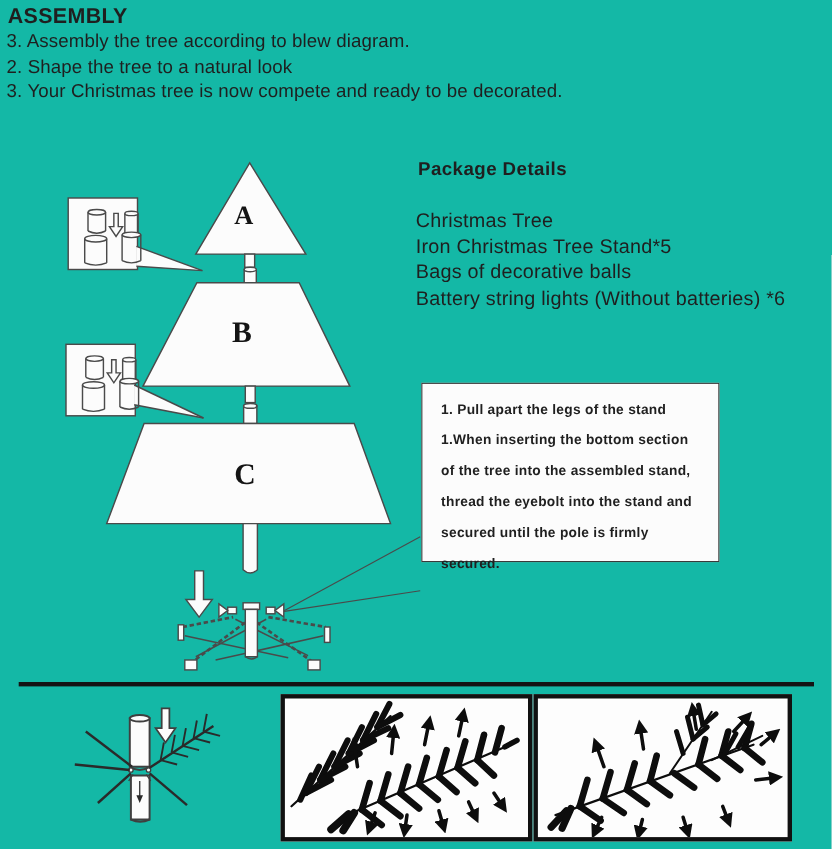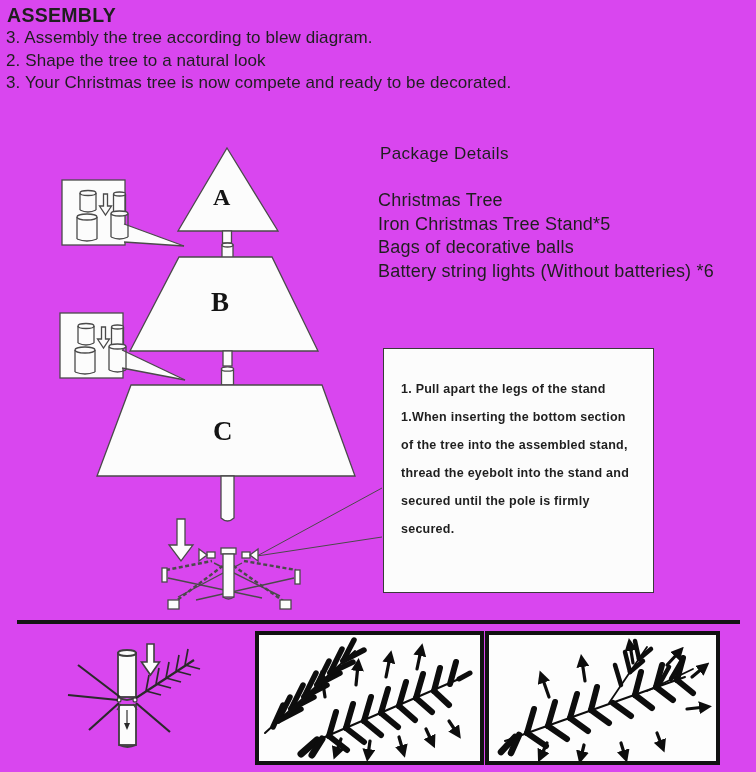--- a/index.html
+++ b/index.html
@@ -1,45 +1,45 @@
 <!DOCTYPE html>
 <html><head>
 <meta charset="utf-8">
 <style>
   html,body{margin:0;padding:0;background:#e8e8e8;}
   .page{
     position:relative;
     width:756px;height:772px;
-    background:#d946ef;
+    background:#14b8a6;
     overflow:hidden;
     font-family:"Liberation Sans", sans-serif;
     color:#1f1f1f;
   }
   .title{
     position:absolute;left:7px;top:4px;
     font-size:19.5px;font-weight:bold;letter-spacing:.3px;
   }
   .steps{
     position:absolute;left:6px;top:27px;
     font-size:17px;line-height:22.6px;letter-spacing:.1px;
   }
   .package{
     position:absolute;left:378px;top:144px;width:378px;
   }
   .package-title{
-    font-size:17px;font-weight:normal;letter-spacing:.4px;
+    font-size:17px;font-weight:bold;letter-spacing:.4px;
     margin:0 0 25px 2px;
   }
   .package-items{font-size:18px;line-height:23.5px;letter-spacing:.2px;}
   .note-box{
     position:absolute;left:383px;top:348px;
-    width:271px;height:245px;box-sizing:border-box;
+    width:271px;height:163px;box-sizing:border-box;
     border:1.6px solid #3a3a3a;
     background:#fcfcfc;
-    padding:26px 6px 0 17px;
+    padding:9px 6px 0 17px;
   }
   .note-box .line{
     font-size:12.5px;font-weight:bold;letter-spacing:.25px;
     line-height:28px;white-space:nowrap;
   }
   .tree-svg{position:absolute;left:0;top:130px;}
   .tree-label{
     position:absolute;
     font-family:"Liberation Serif", serif;
     font-weight:bold;color:#141414;

